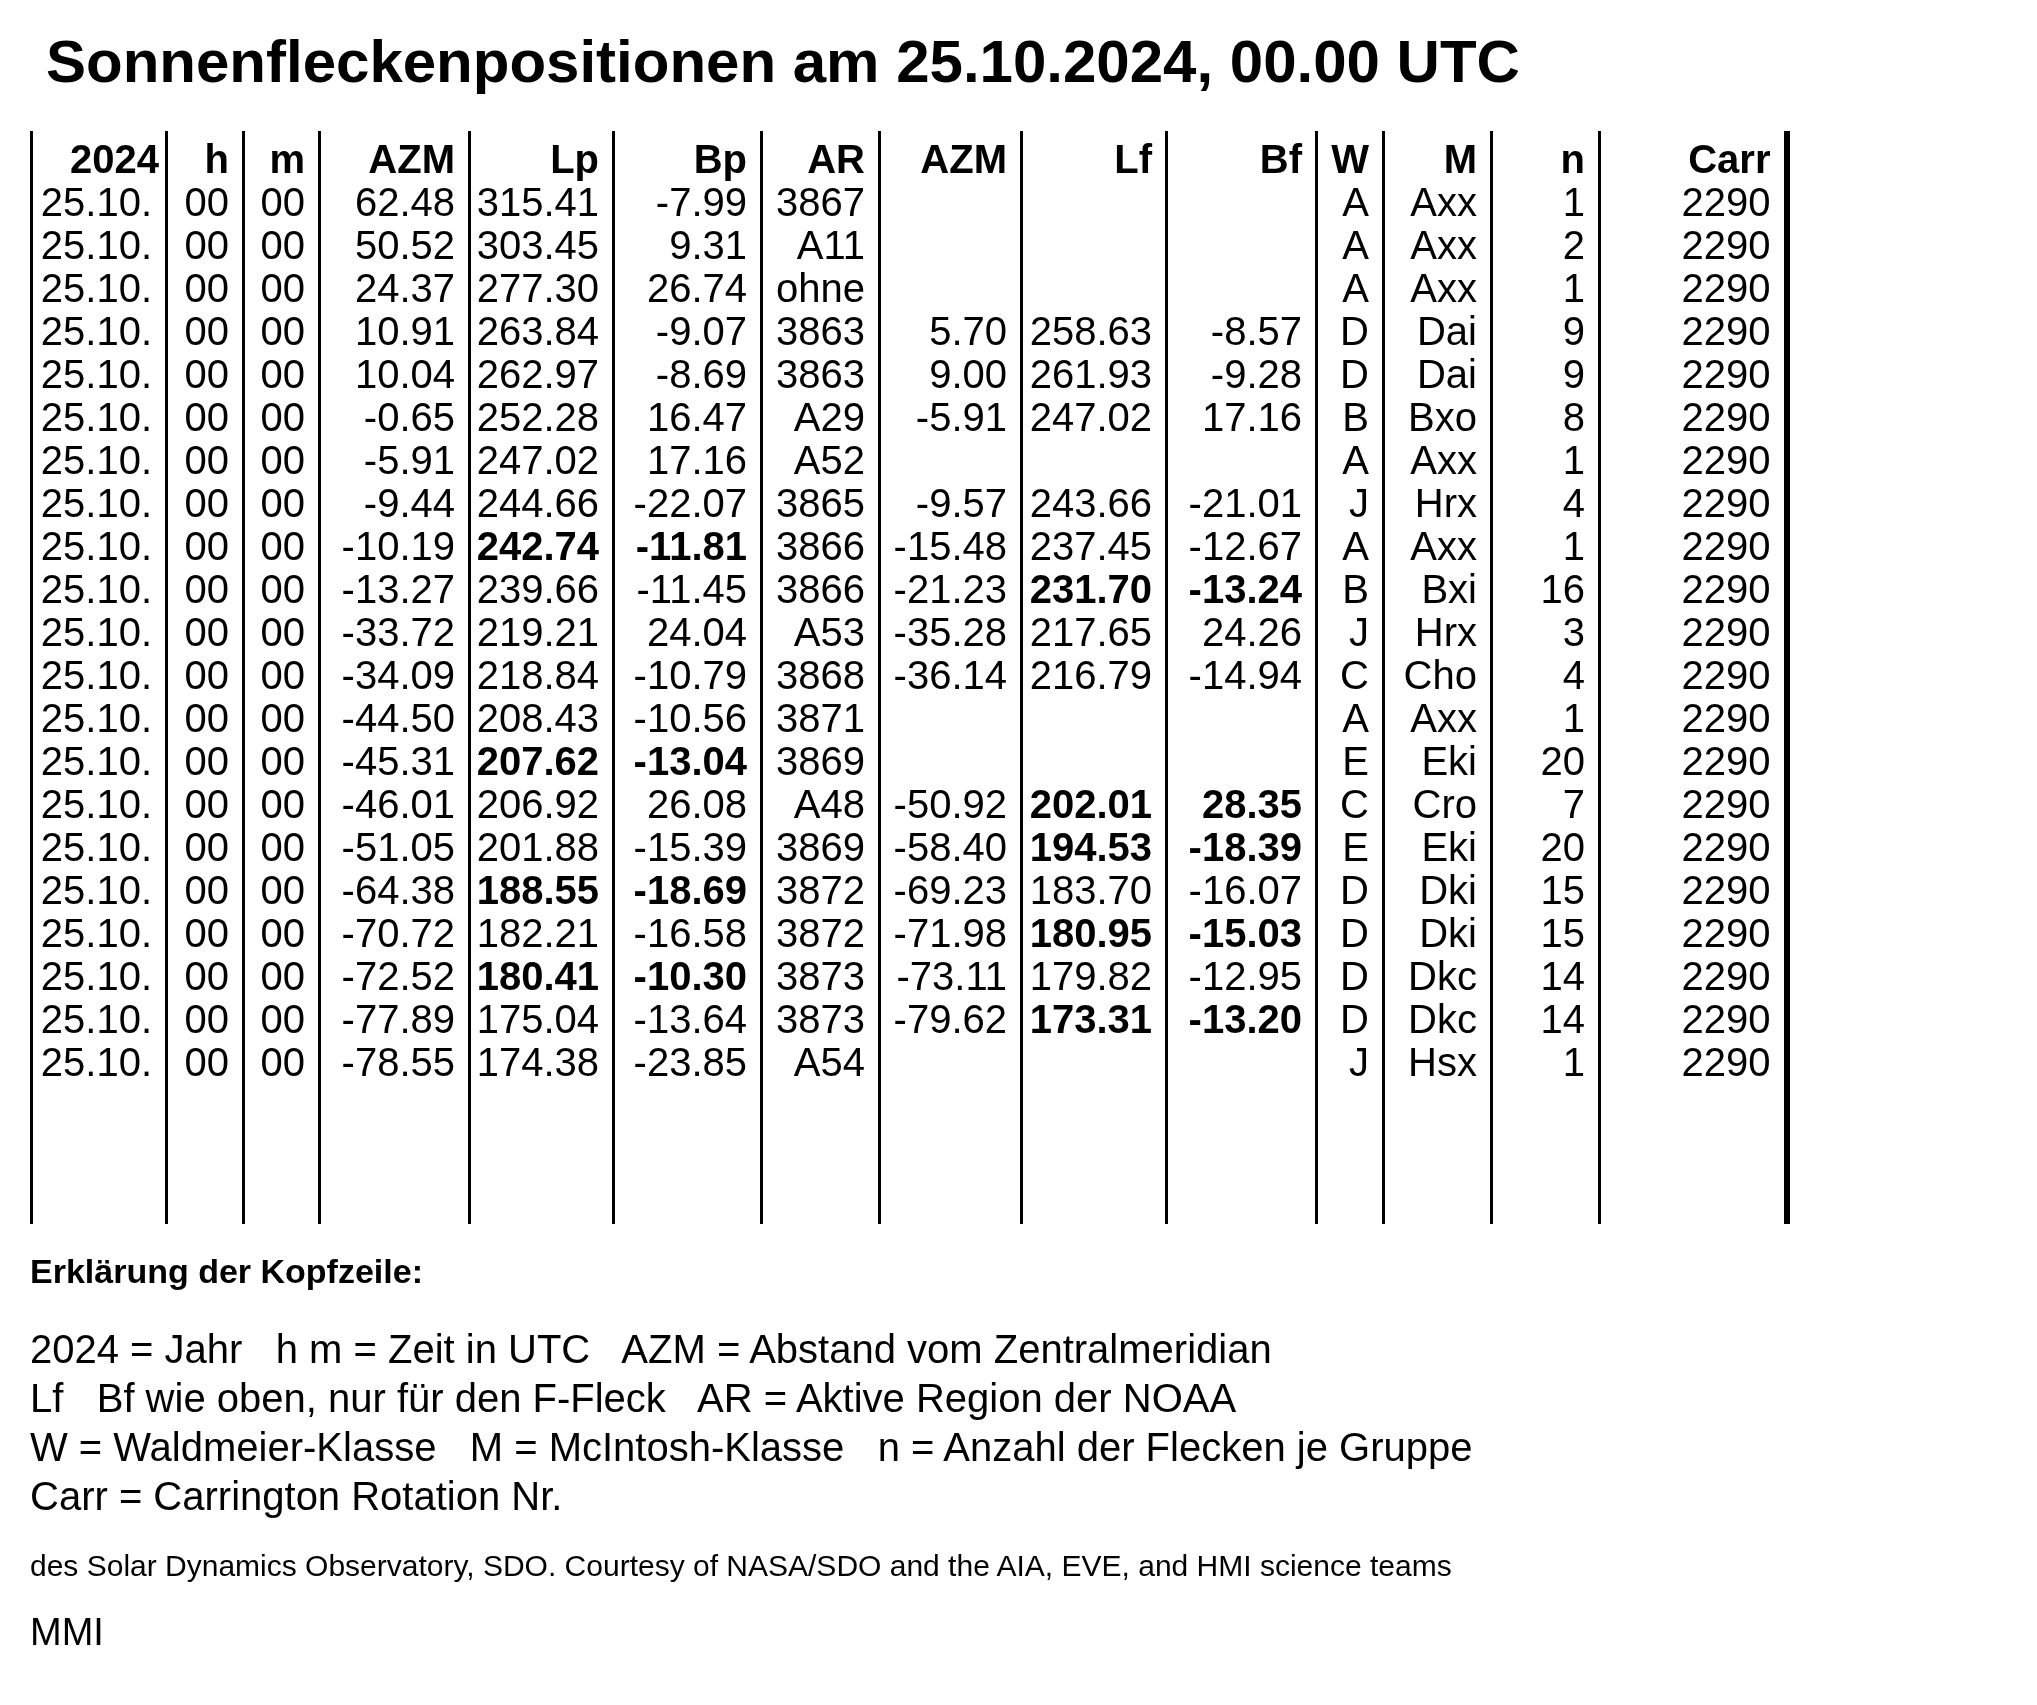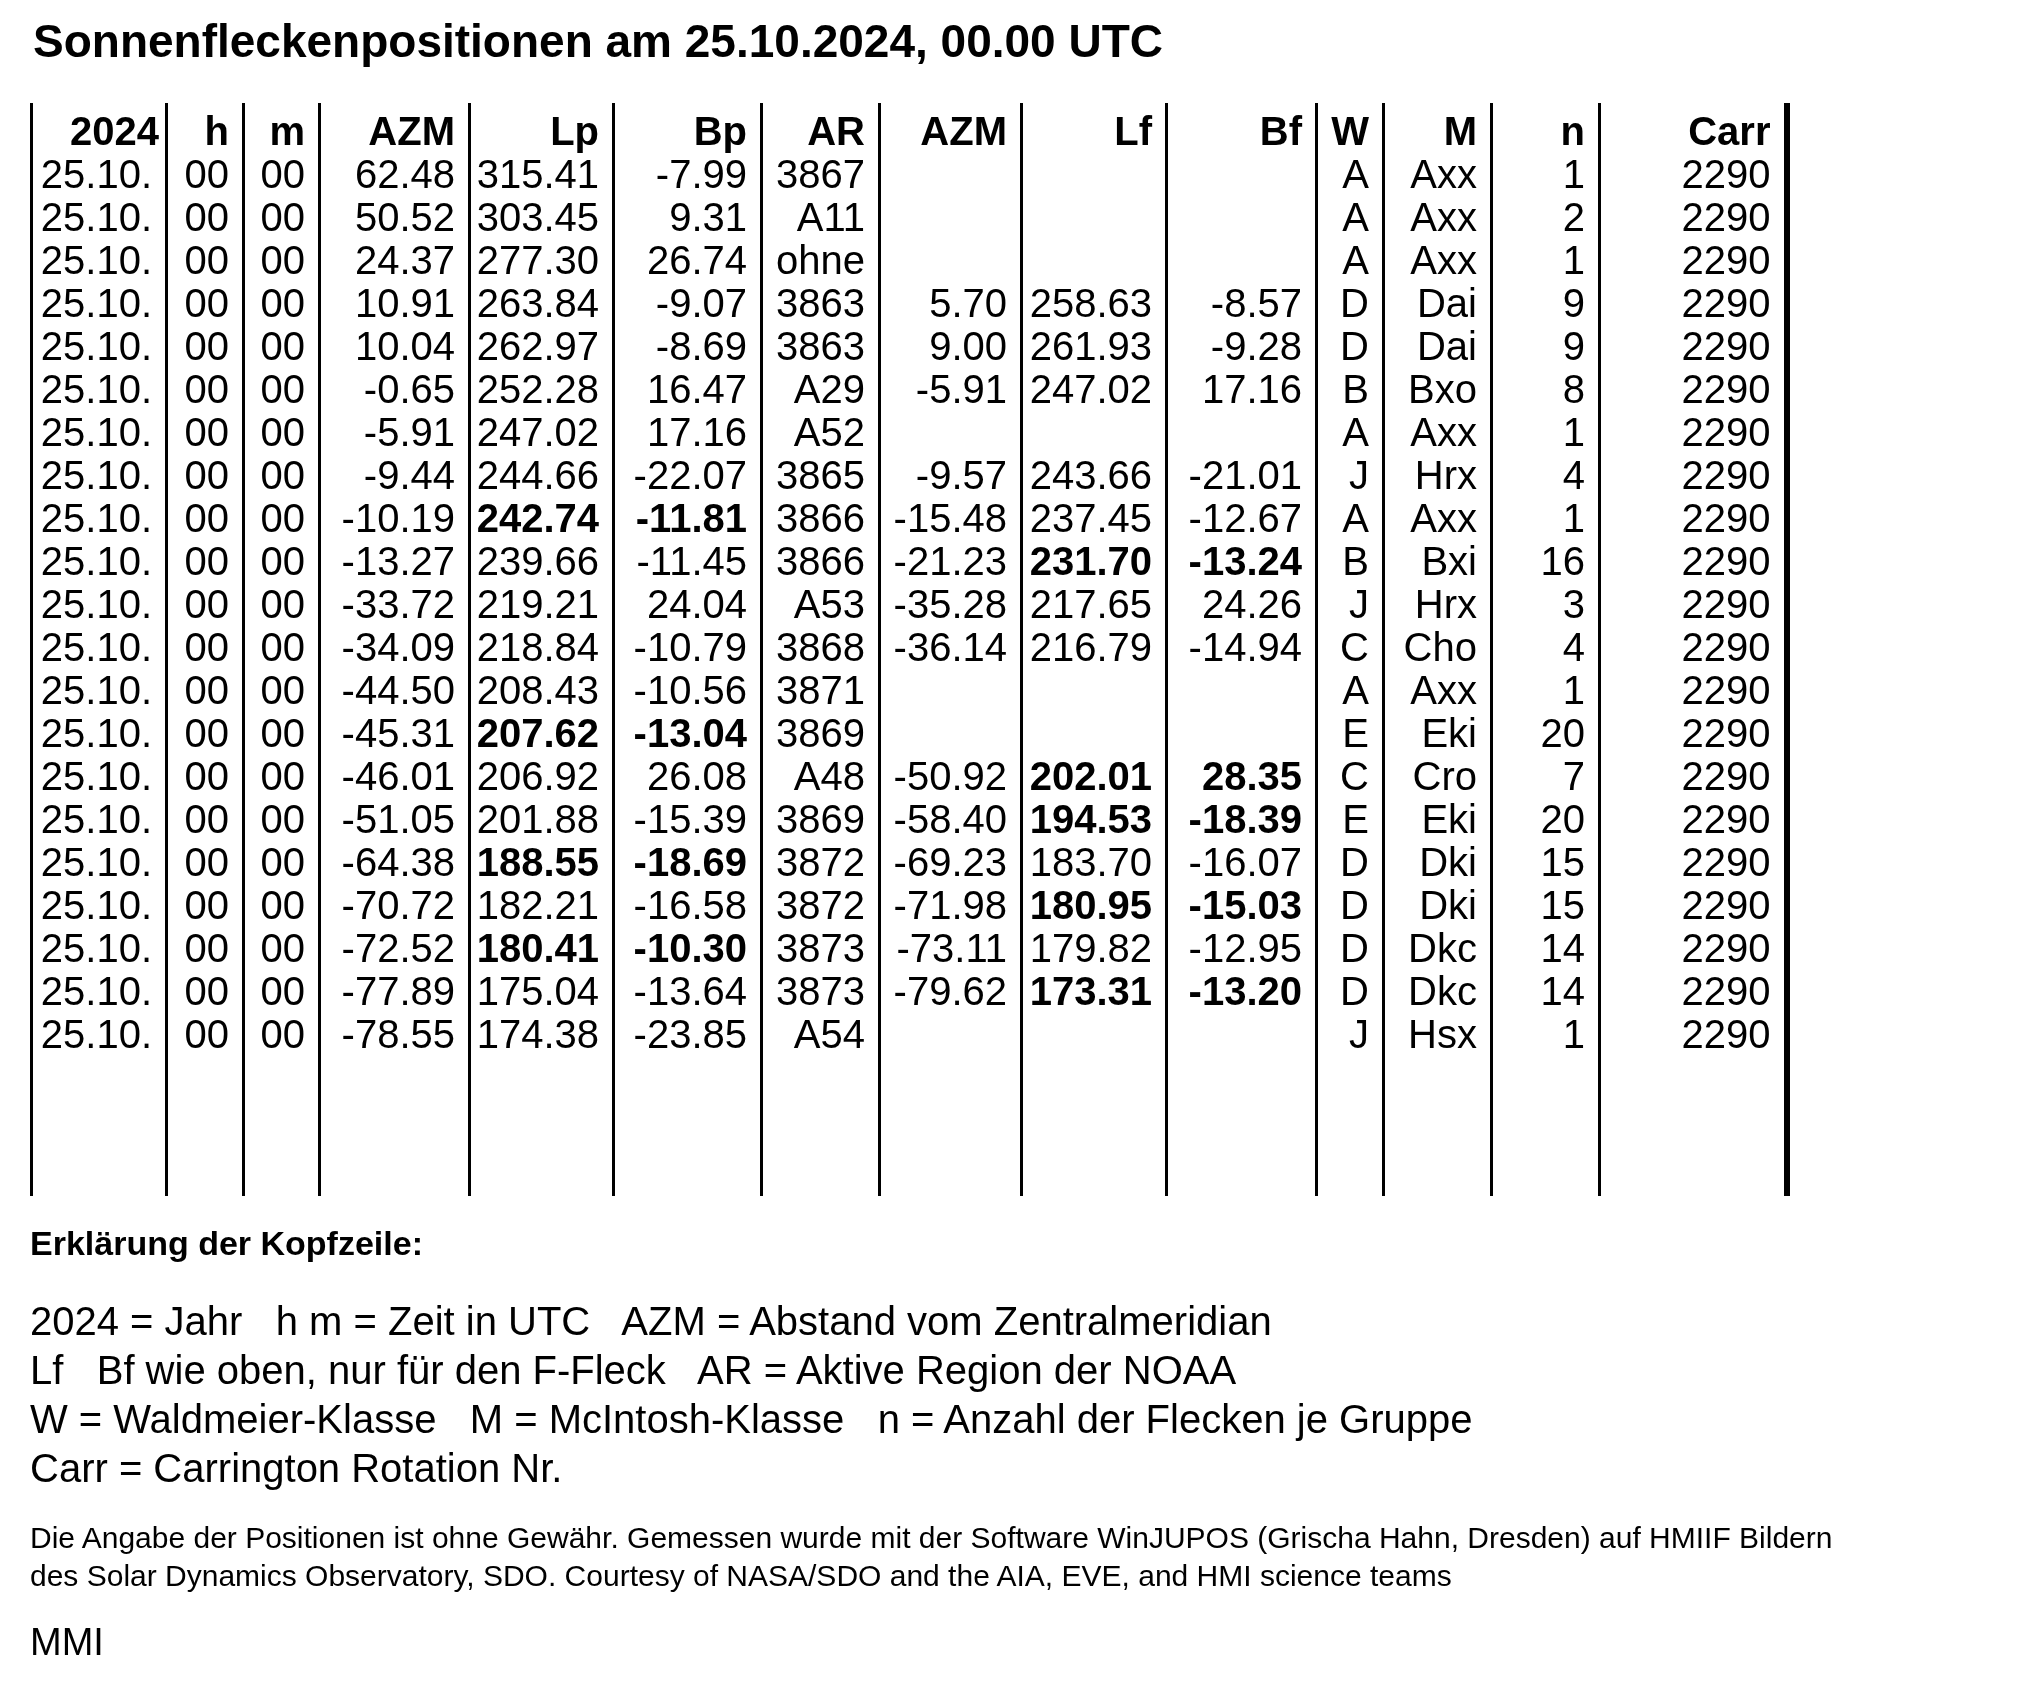--- a/index.html
+++ b/index.html
@@ -6,22 +6,22 @@
   html, body {
     margin: 0; padding: 0;
     background: #ffffff;
     color: #000000;
     font-family: "Liberation Sans", sans-serif;
   }
   body { width: 2037px; height: 1705px; overflow: hidden; }
   .page { padding: 14px 27px 0 30px; }
 
   .title {
-    margin: 3px;
-    font-size: 46px;
+    margin: 16px;
+    font-size: 60px;
     font-weight: bold;
     line-height: 1.05;
     white-space: nowrap;
   }
 
   table.sun-table {
     border-collapse: collapse;
     table-layout: fixed;
     margin-top: 38px;
     border-right: 6px solid #000;
@@ -468,19 +468,18 @@
     <div class="legend-heading">Erklärung der Kopfzeile:</div>
     <div class="legend-lines">
       <div class="legend-line">2024 = Jahr   h m = Zeit in UTC   AZM = Abstand vom Zentralmeridian</div>
       <div class="legend-line">Lf   Bf wie oben, nur für den F-Fleck   AR = Aktive Region der NOAA</div>
       <div class="legend-line">W = Waldmeier-Klasse   M = McIntosh-Klasse   n = Anzahl der Flecken je Gruppe</div>
       <div class="legend-line">Carr = Carrington Rotation Nr.</div>
     </div>
   </div>
 
   <div class="disclaimer">
-    <div>Die Angabe der Positionen ist ohne Gewähr. Gemessen wurde mit der Software WinJUPOS (Grischa Hahn, Dresden) auf HMIIF Bildern</div>
     <div>des Solar Dynamics Observatory, SDO. Courtesy of NASA/SDO and the AIA, EVE, and HMI science teams</div>
   </div>
 
   <div class="signature">MMI</div>
 
 </div>
 
 </body></html>

